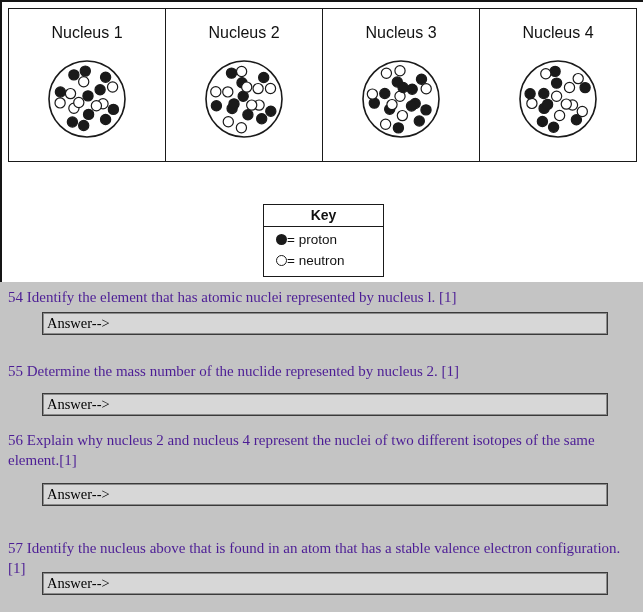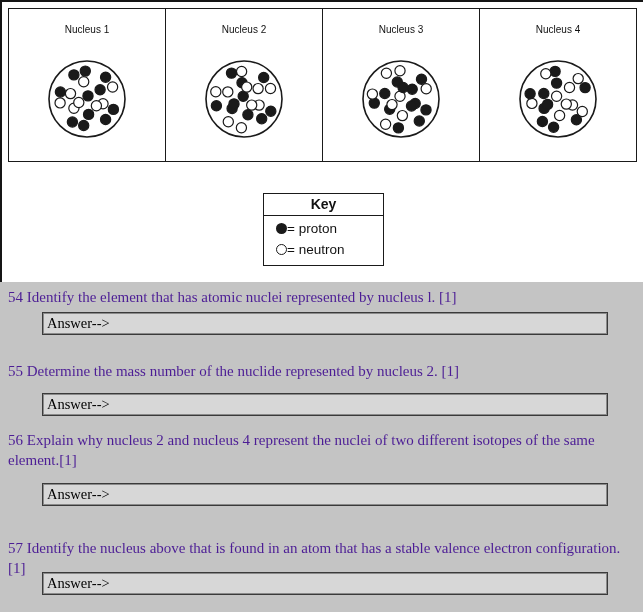--- a/index.html
+++ b/index.html
@@ -9,25 +9,25 @@
   .sheet { position:relative; width:643px; height:612px; background:#c4c4c4; overflow:hidden; }
 
   .top-section { position:absolute; top:0; left:0; width:643px; height:282px; background:#ffffff;
                  border-top:2px solid #151515; border-left:2px solid #151515; }
 
   .nuclei-panel { position:absolute; top:6px; left:6px; width:629px; height:154px;
                   border:1px solid #1a1a1a; background:#ffffff; display:flex; }
   .nucleus-cell { flex:1 1 0; position:relative; border-right:1px solid #1a1a1a; }
   .nucleus-cell:last-child { border-right:none; }
   .nucleus-label { text-align:center; margin-top:15px; font-family:"Liberation Sans", sans-serif;
-                   font-size:10px; color:#111; }
+                   font-size:16px; color:#111; }
   .nucleus-svg { position:absolute; left:50%; top:45px; transform:translateX(-50%); }
   .nucleus-outline { fill:#ffffff; stroke:#1a1a1a; stroke-width:1.6; }
 
-  .key-box { position:absolute; top:191px; left:261px; width:121px; background:#ffffff;
+  .key-box { position:absolute; top:202px; left:261px; width:121px; background:#ffffff;
              border:1px solid #1a1a1a; font-family:"Liberation Sans", sans-serif; font-size:13.5px; color:#111; }
   .key-title { font-weight:bold; text-align:center; padding:2px 0 3px; border-bottom:1px solid #1a1a1a; font-size:14px; }
   .key-row { display:flex; align-items:center; padding:5px 0 1px 12px; }
   .key-row:last-child { padding-bottom:8px;text-align:right; }
   .key-dot { width:11px; height:11px; border-radius:50%; flex:0 0 auto; }
   .key-dot.filled { background:#1a1a1a; }
   .key-dot.open { background:#ffffff; border:1.5px solid #1a1a1a; }
 
   .question { position:absolute; left:8px; width:624px; font-size:15px; color:#4c1d95; line-height:1.35; }
   .q54 { top:287px; }

